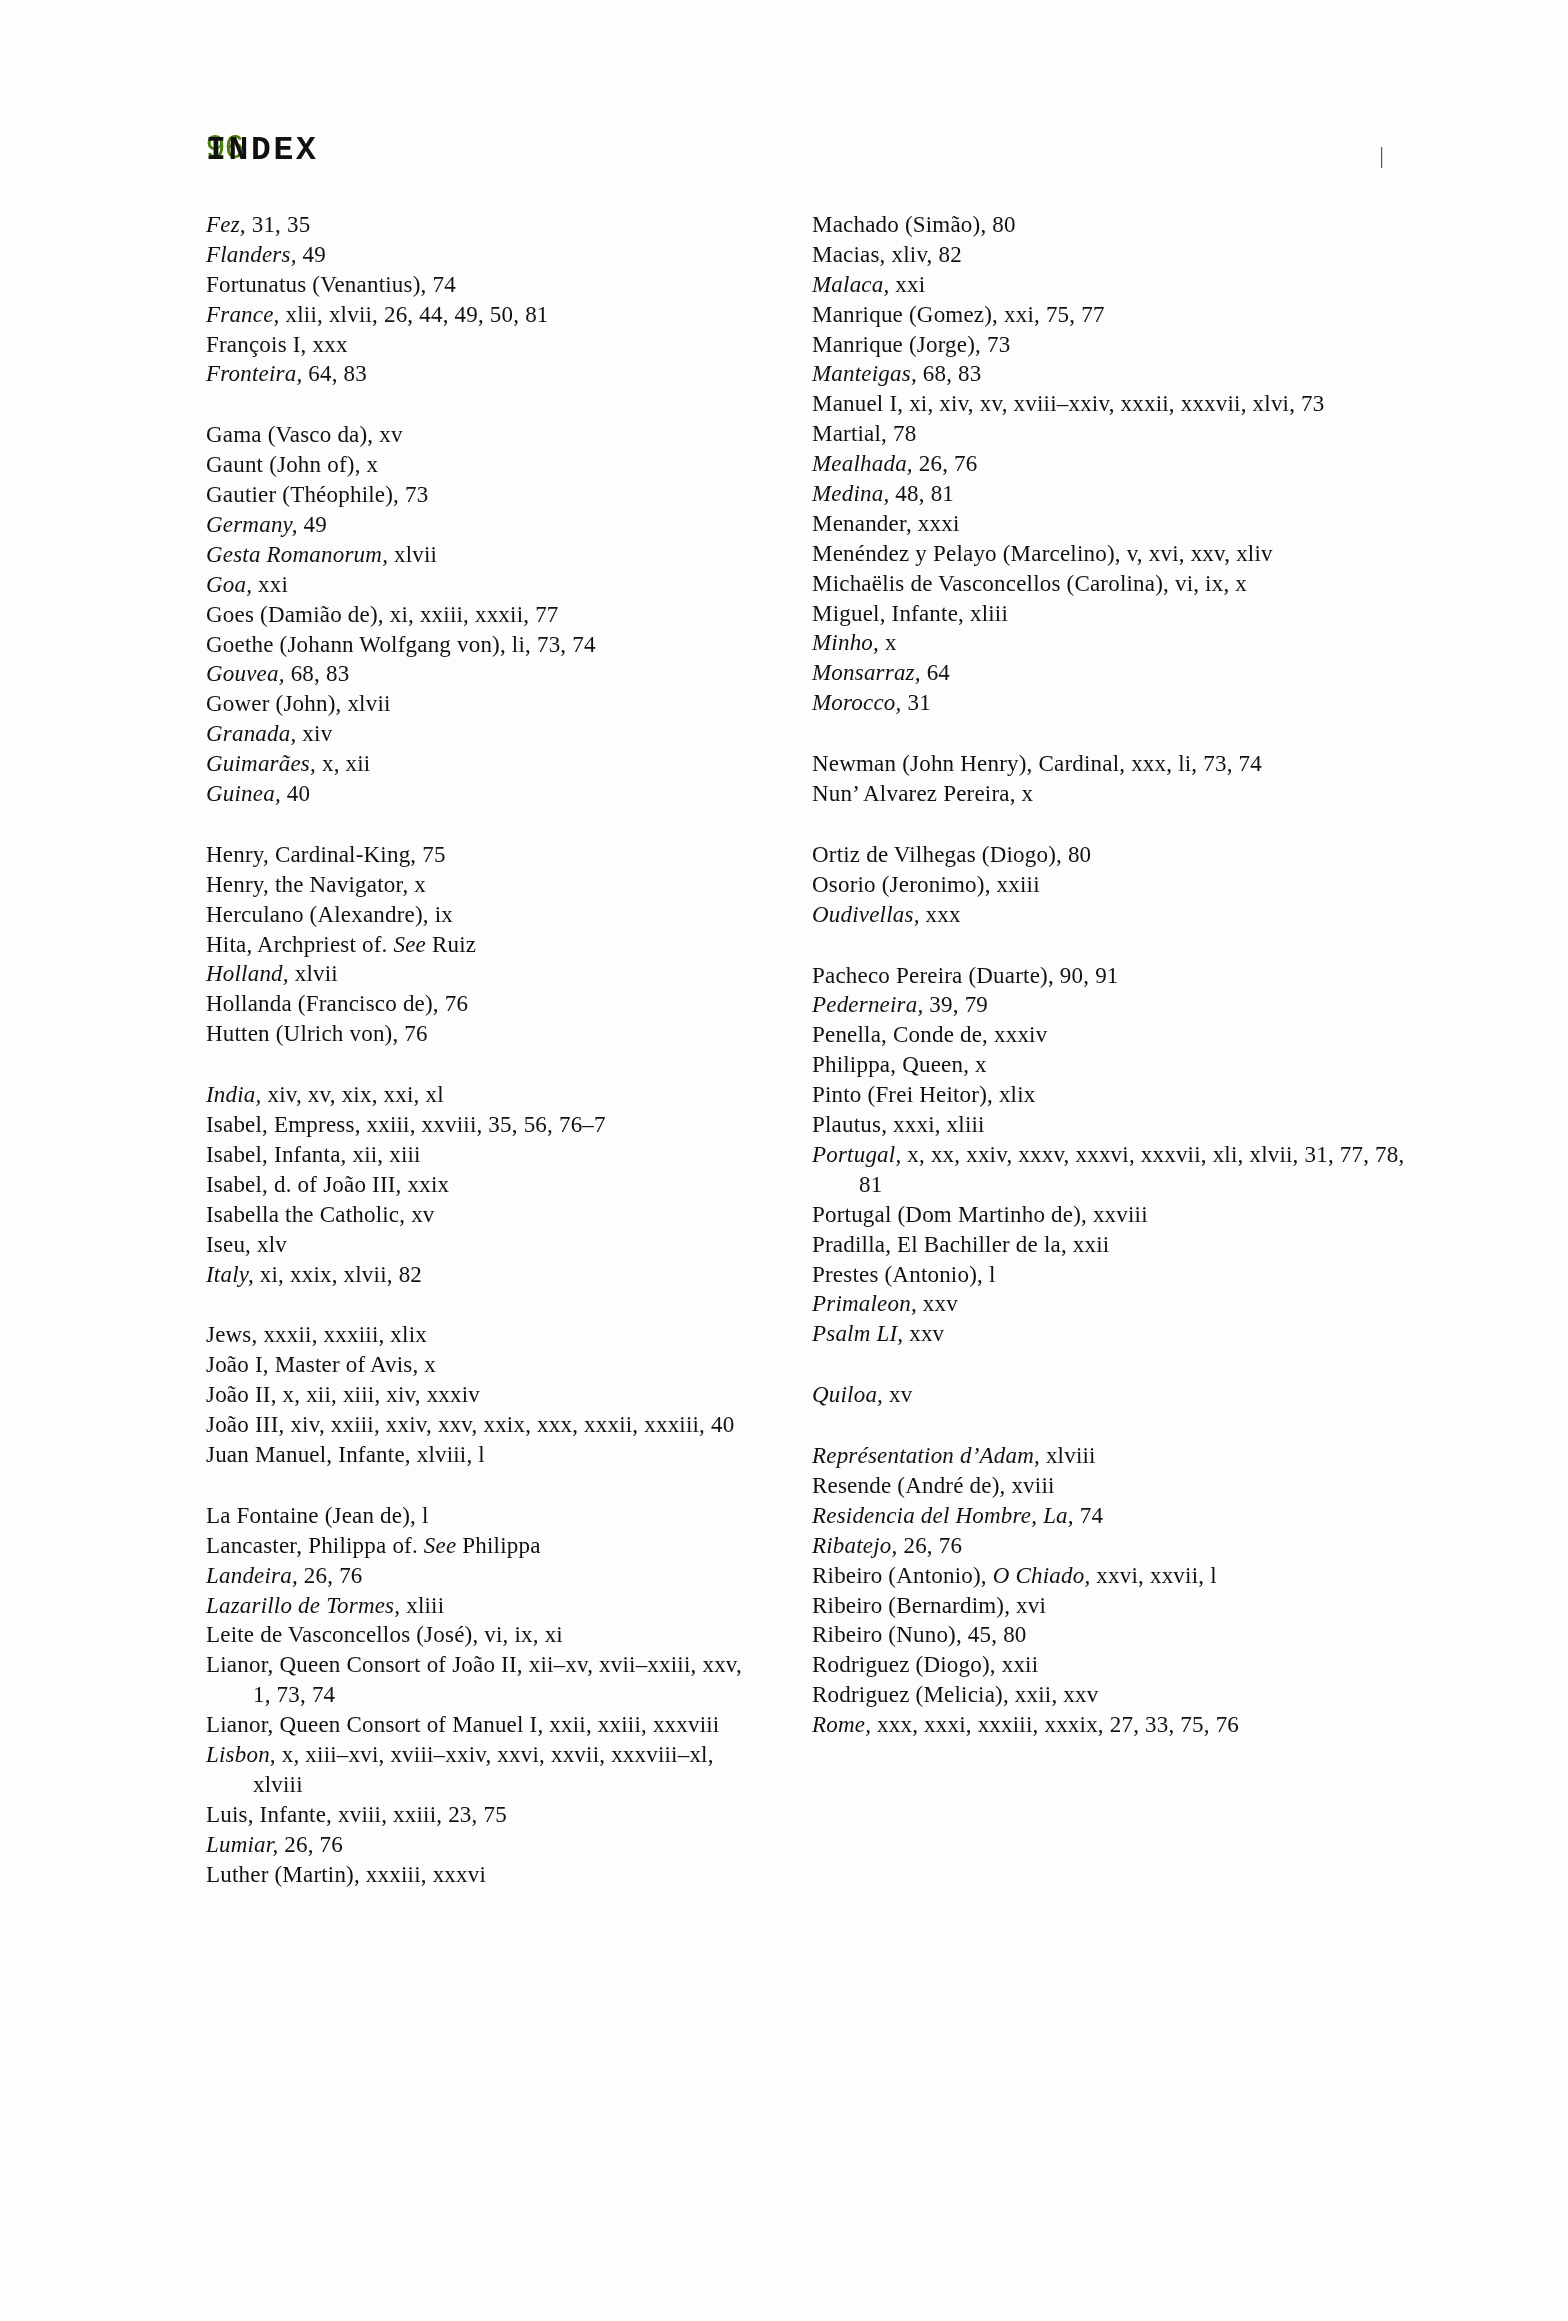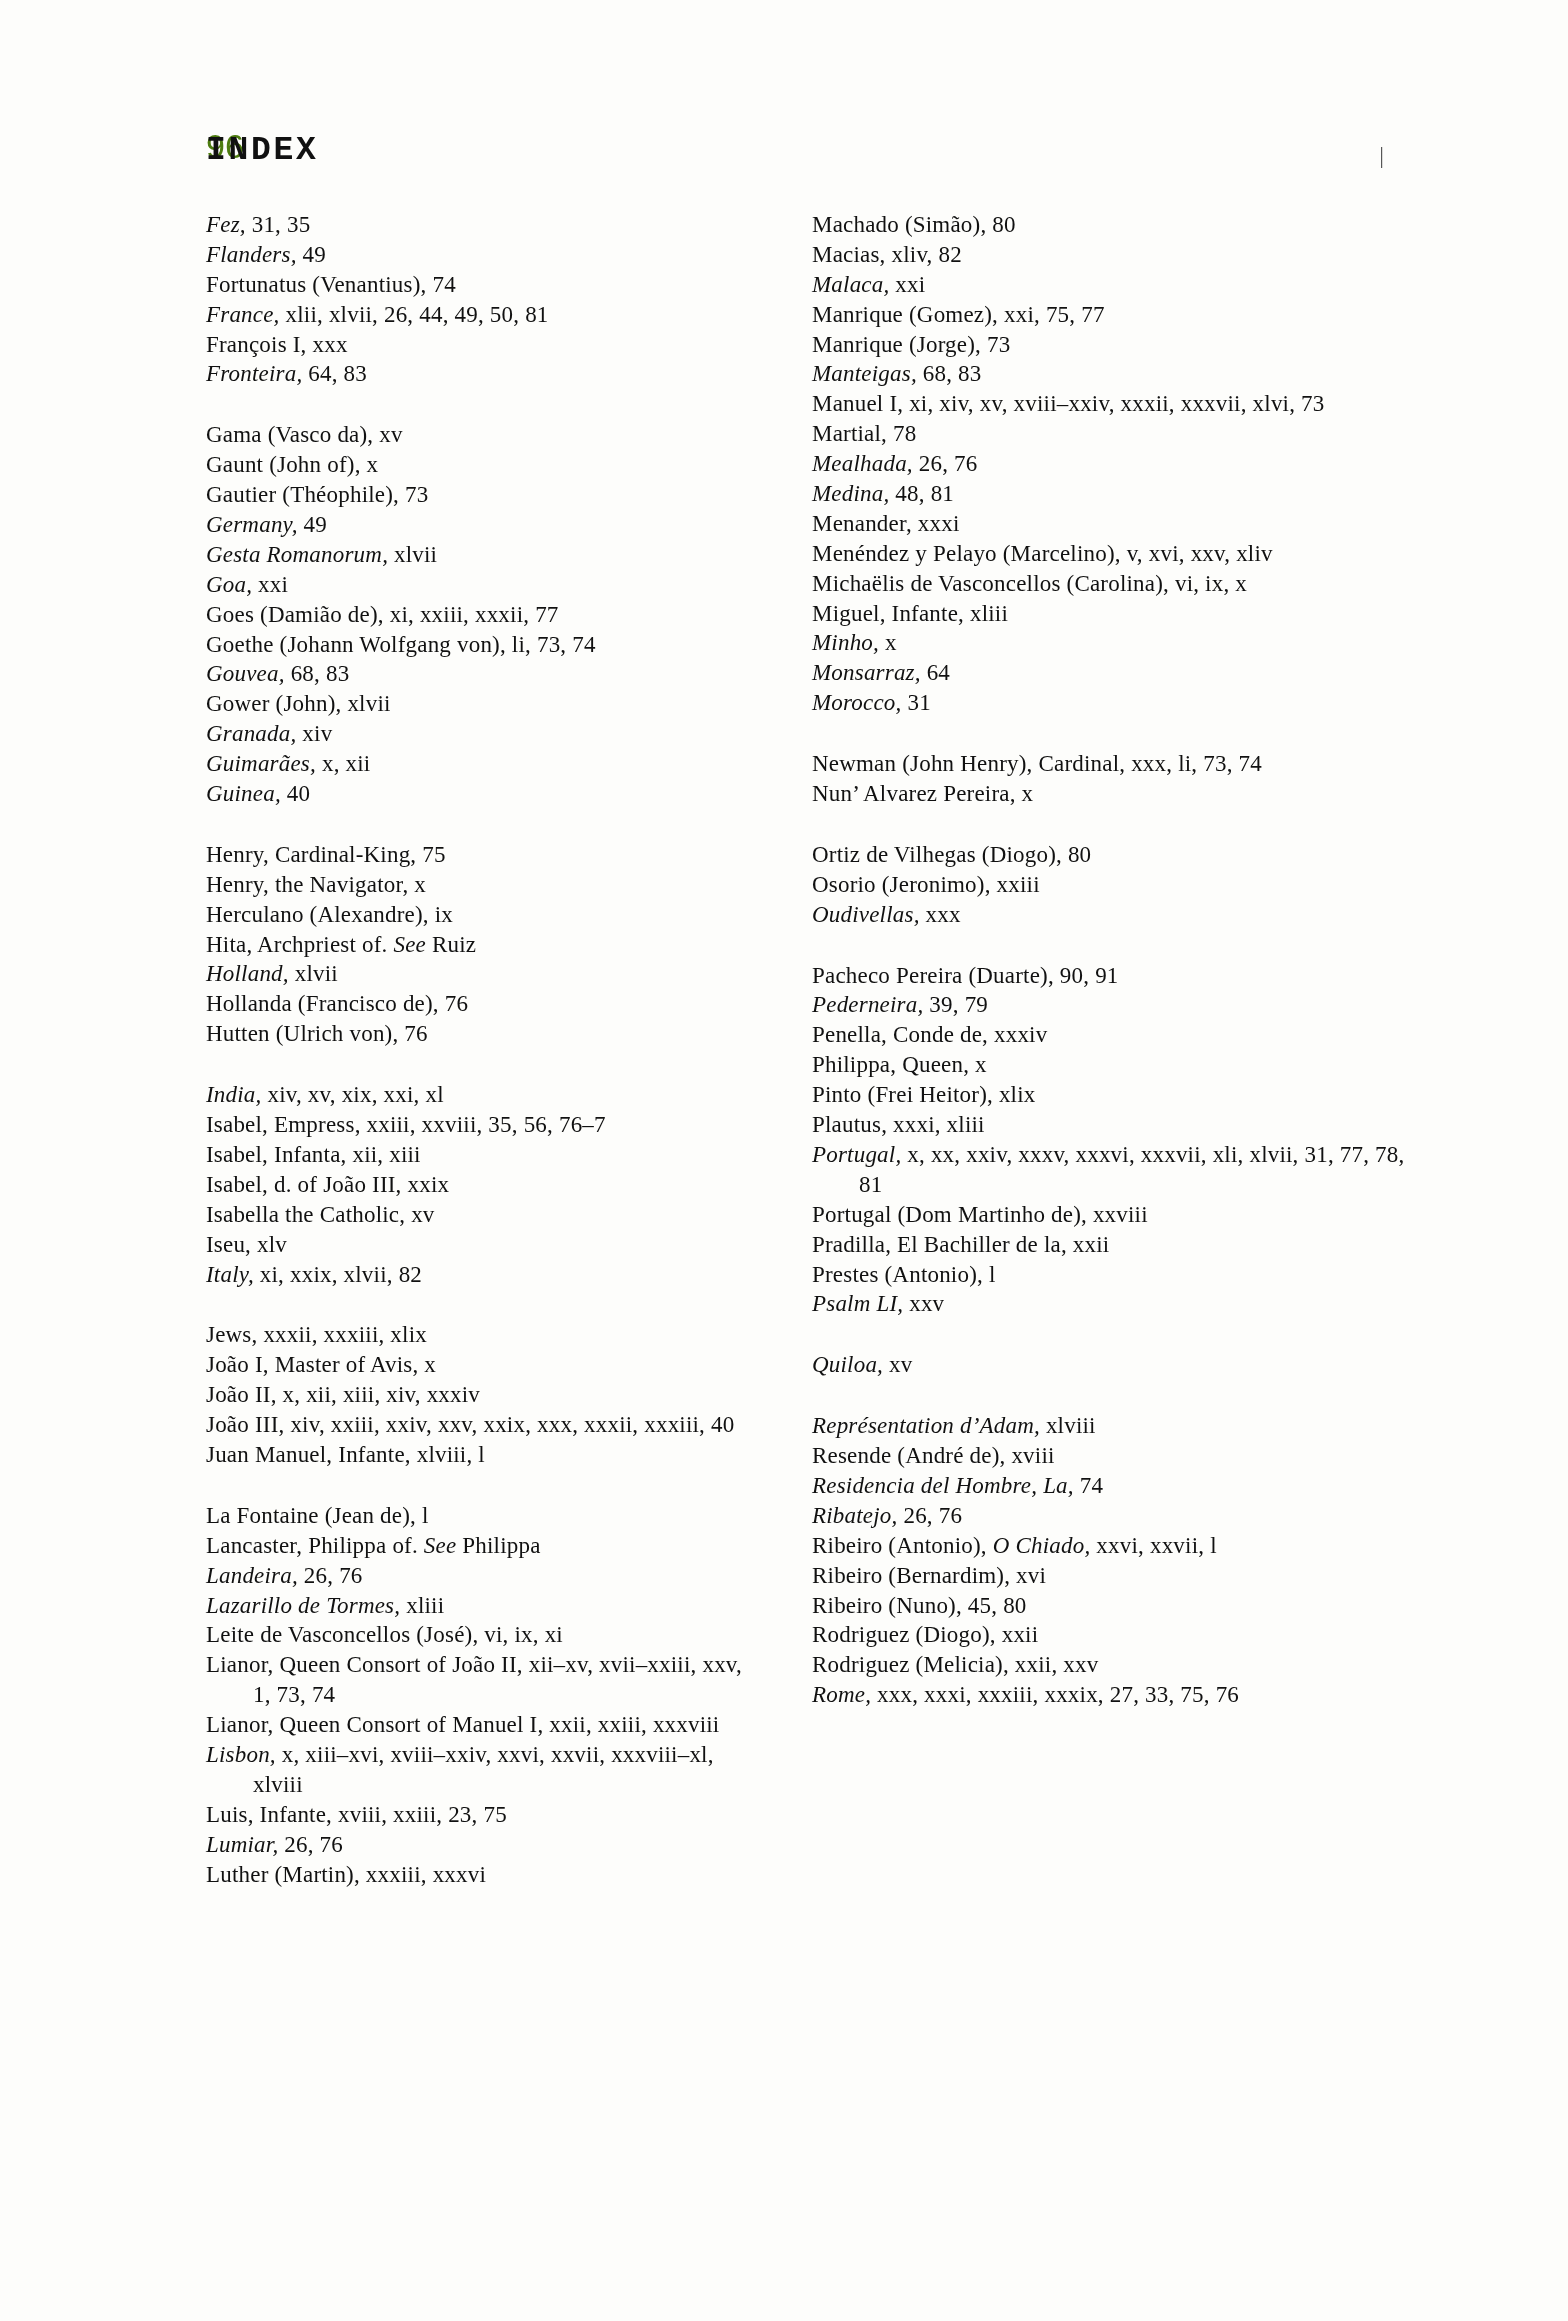--- a/index.html
+++ b/index.html
@@ -193,20 +193,21 @@
           <p class="entry">Pacheco Pereira (Duarte), 90, 91</p>
           <p class="entry"><i>Pederneira,</i> 39, 79</p>
           <p class="entry">Penella, Conde de, xxxiv</p>
           <p class="entry">Philippa, Queen, x</p>
           <p class="entry">Pinto (Frei Heitor), xlix</p>
           <p class="entry">Plautus, xxxi, xliii</p>
           <p class="entry"><i>Portugal,</i> x, xx, xxiv, xxxv, xxxvi, xxxvii, xli, xlvii, 31, 77, 78, 81</p>
           <p class="entry">Portugal (Dom Martinho de), xxviii</p>
           <p class="entry">Pradilla, El Bachiller de la, xxii</p>
           <p class="entry">Prestes (Antonio), l</p>
+          <p class="entry"><i>Primaleon,</i> xxv</p>
           <p class="entry"><i>Psalm LI,</i> xxv</p>
         </div>
         <div class="group">
           <p class="entry"><i>Quiloa,</i> xv</p>
         </div>
         <div class="group">
           <p class="entry"><i>Représentation d’Adam,</i> xlviii</p>
           <p class="entry">Resende (André de), xviii</p>
           <p class="entry"><i>Residencia del Hombre, La,</i> 74</p>
           <p class="entry"><i>Ribatejo,</i> 26, 76</p>

